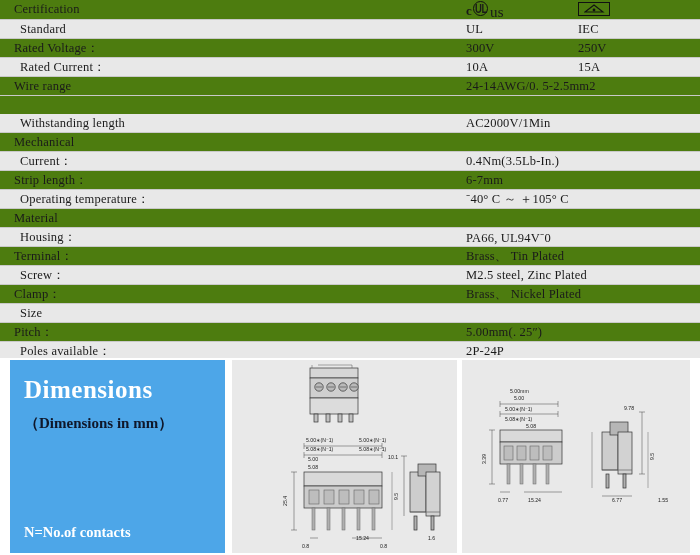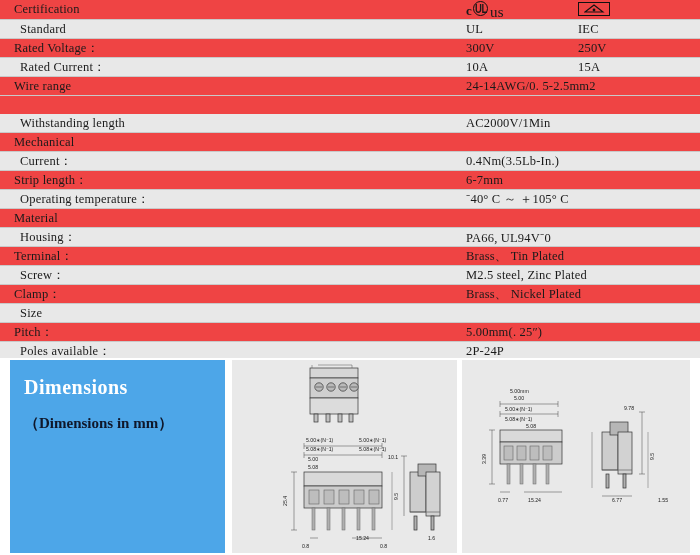--- a/index.html
+++ b/index.html
@@ -37,21 +37,21 @@
     font-size: 12.5px;
     letter-spacing: 0.2px;
     white-space: nowrap;
     overflow: hidden;
   }
   .spec-table tr.alt td {
     background: #e8e8e8;
     padding-left: 20px;
   }
   .spec-table tr.plain td {
-    background: #ef4444;
+    background: #4d7c0f;
   }
   .col-label { width: 452px; border-bottom: 1px solid #c9c9c9; }
   .col-a     { width: 112px; border-bottom: 1px solid #c9c9c9; padding-left: 0 !important; }
   .col-b     { width: 136px; border-bottom: 1px solid #c9c9c9; padding-left: 0 !important; }
   .col-wide  { border-bottom: 1px solid #c9c9c9; padding-left: 0 !important; }
   .nb { border-bottom: none !important; }
   .group-head td { font-size: 12.5px; }
 
   
   .cert-row td { height: 19px; }
@@ -132,21 +132,21 @@
     width: 215px;
     height: 193px;
     background: #4da6e8;
     box-sizing: border-box;
   }
   .dim-title {
     position: absolute;
     left: 14px;
     top: 16px;
     font-family: "Liberation Serif", serif;
-    font-size: 20px;
+    font-size: 25px;
     font-weight: bold;
     color: #ffffff;
     letter-spacing: 0.5px;
   }
   .dim-sub {
     position: absolute;
     left: 14px;
     top: 54px;
     font-family: "Liberation Serif", serif;
     font-size: 15px;
@@ -301,20 +301,21 @@
         <td class="col-wide" colspan="2">2P-24P</td>
       </tr>
     </tbody>
   </table>
 
   <div class="bottom">
 
     <div class="dim-box">
       <div class="dim-title">Dimensions</div>
       <div class="dim-sub">（Dimensions in mm）</div>
+      <div class="dim-note">N=No.of contacts</div>
     </div>
 
     <div class="draw-panel draw-left">
       <svg width="225" height="193" viewBox="0 0 225 193">
         <g stroke="#333" fill="none" stroke-width="0.7">
 
           <rect x="78" y="8" width="48" height="10" fill="#d6d6d6"></rect>
           <rect x="78" y="18" width="48" height="20" fill="#cfcfcf"></rect>
           <g>
             <circle cx="87" cy="27" r="4.2" fill="#b9b9b9"></circle>

